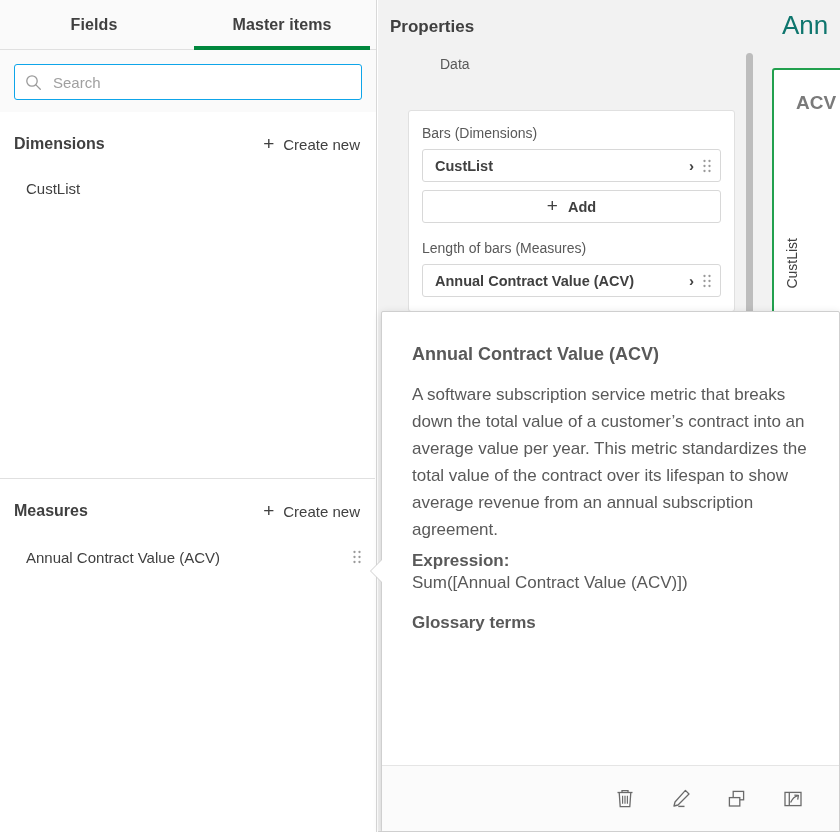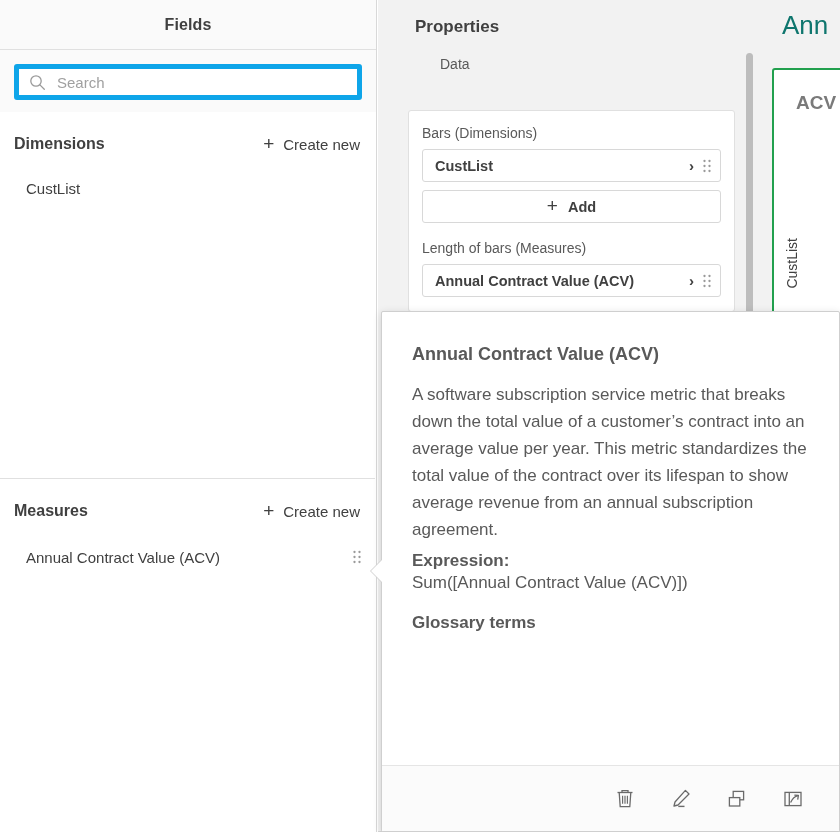--- a/index.html
+++ b/index.html
@@ -54,21 +54,21 @@
 
   #search-wrap {
     padding: 14px 14px 12px 14px;
     background: #fafafa;
   }
   #search-box {
     display: flex;
     align-items: center;
     height: 36px;
     background: #fff;
-    border: 5px solid #0ea5e9;
+    border: 1px solid #0ea5e9;
     border-radius: 3px;
     padding: 0 10px;
   }
   #search-box svg { flex: 0 0 auto; }
   #search-input {
     border: none;
     outline: none;
     flex: 1;
     font-size: 15px;
     font-family: "Liberation Sans", sans-serif;
@@ -137,21 +137,21 @@
   #properties-panel {
     position: absolute;
     left: 378px; top: 0;
     width: 382px; height: 832px;
     background: #f2f2f2;
   }
   #properties-title {
     font-size: 17px;
     font-weight: bold;
     color: #404040;
-    padding: 17px 0 0 37px;
+    padding: 17px 0 0 12px;
   }
   #data-label {
     font-size: 14px;
     color: #595959;
     padding: 19px 0 0 30px;
     margin-left: 32px;
   }
   #data-card {
     position: absolute;
     left: 30px; top: 110px;
@@ -393,20 +393,23 @@
 </head>
 <body>
 
 <div id="app">
 
   <div id="assets-panel">
 
     <div id="assets-tabs">
       <div class="assets-tab">
         <span>Fields</span>
+      </div>
+      <div class="assets-tab active">
+        <span>Master items</span>
       </div>
     </div>
 
     <div id="search-wrap">
       <div id="search-box">
         <svg width="17" height="17" viewBox="0 0 17 17">
           <circle cx="7" cy="7" r="5.2" fill="none" stroke="#9a9a9a" stroke-width="1.3"></circle>
           <line x1="10.9" y1="10.9" x2="15.3" y2="15.3" stroke="#9a9a9a" stroke-width="1.3" stroke-linecap="round"></line>
         </svg>
         <input id="search-input" type="text" placeholder="Search" style="">

